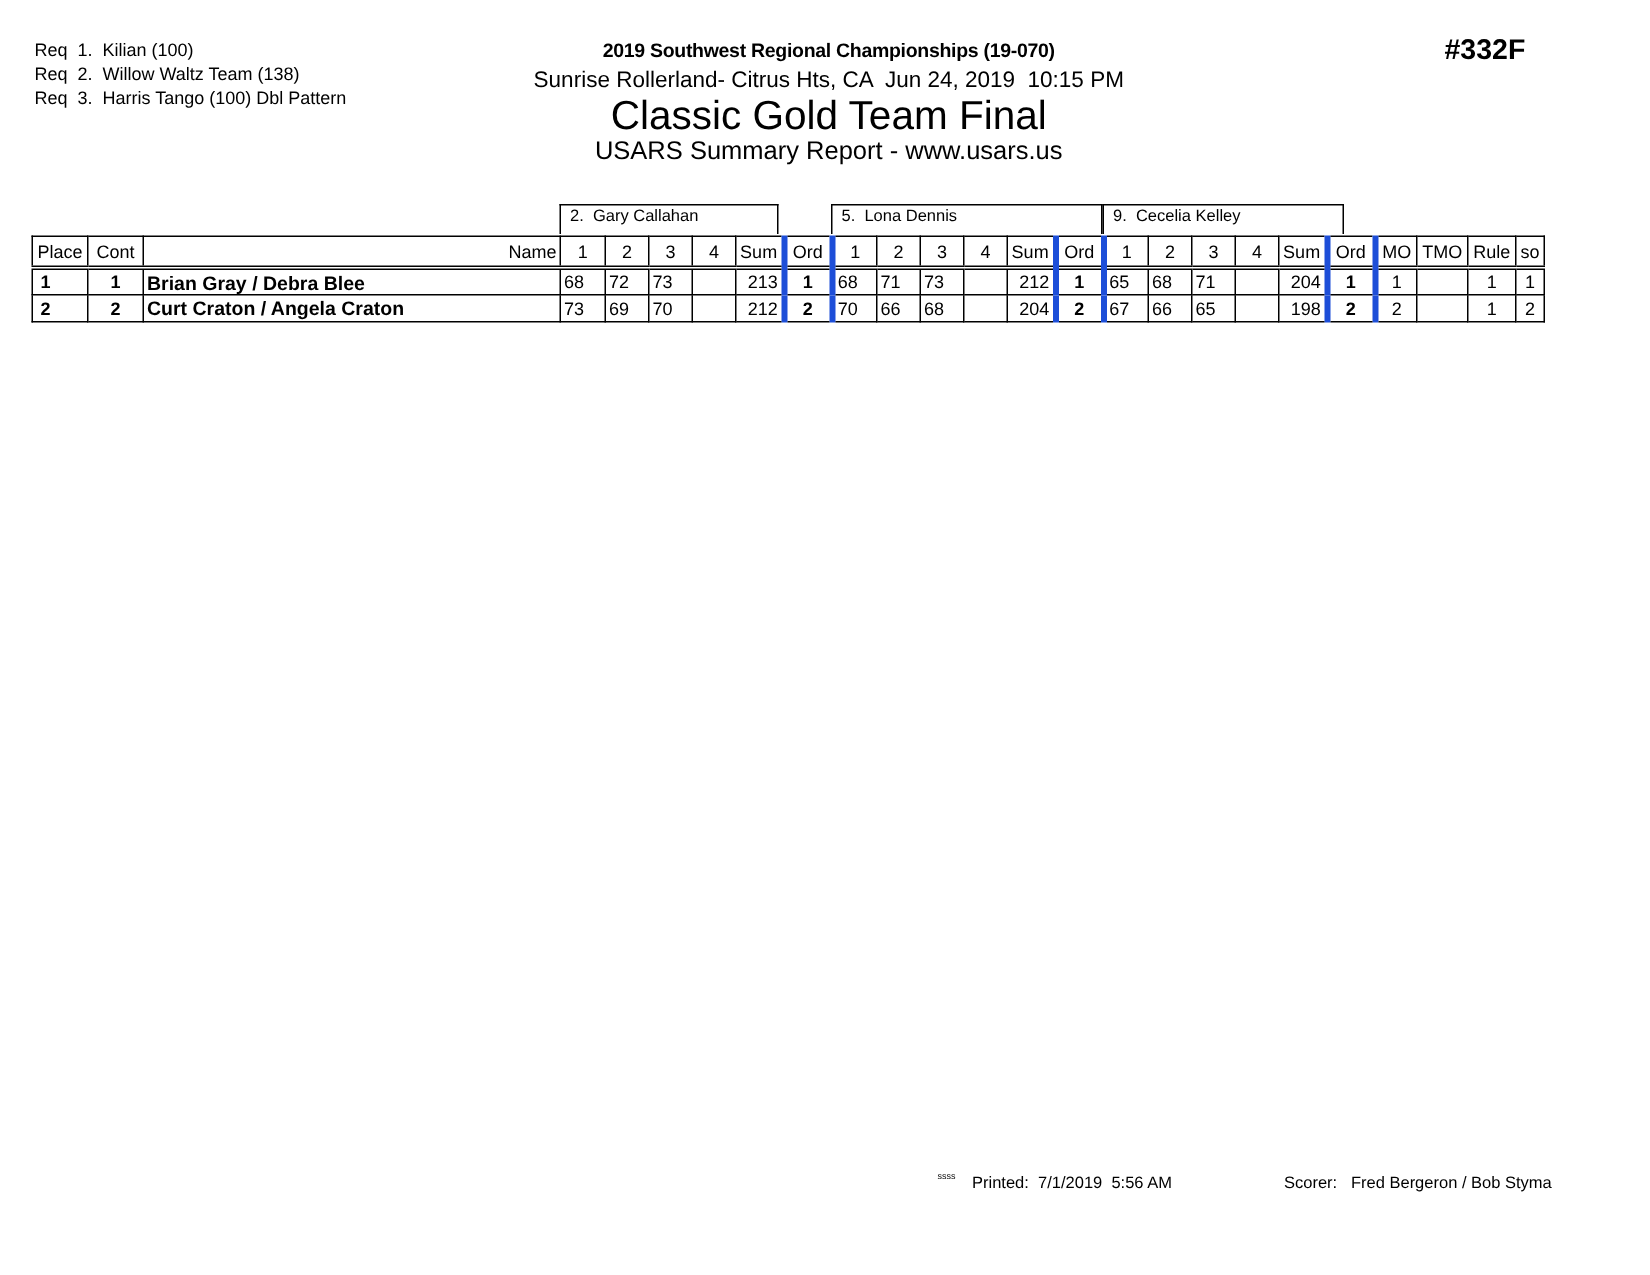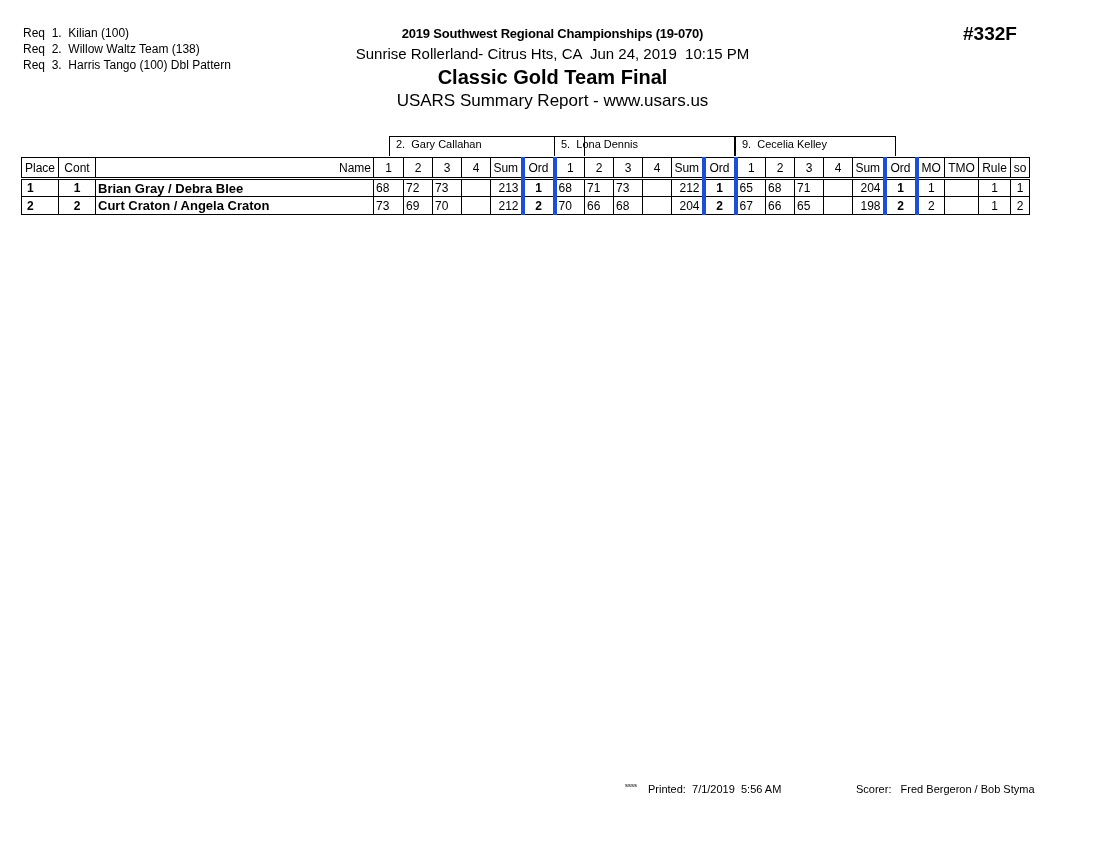--- a/index.html
+++ b/index.html
@@ -3,21 +3,21 @@
 <meta charset="utf-8">
 <style>
   html, body { margin: 0; padding: 0; background: #ffffff; }
   body { width: 1100px; height: 850px; position: relative; overflow: hidden;
          font-family: "Liberation Sans", sans-serif; color: #000; }
   .reqs { position: absolute; left: 23px; top: 25px; font-size: 12px; line-height: 16px; }
   .reqs div { white-space: pre; }
   .title-block { position: absolute; left: 300px; width: 505px; top: 22px; text-align: center; }
   .t1 { font-size: 13px; font-weight: bold; line-height: 24px; letter-spacing: -0.2px; }
   .t2 { font-size: 15px; line-height: 16px; white-space: pre; }
-  .t3 { font-size: 20px; font-weight: bold; line-height: 26px; margin-top: 2px; }
+  .t3 { font-size: 27px; font-weight: normal; line-height: 26px; margin-top: 2px; }
   .t4 { font-size: 17px; line-height: 22px; }
   .eventnum { position: absolute; left: 963px; top: 23px; font-size: 19px; font-weight: bold; }
 
   .judge-box { position: absolute; top: 136px; height: 20px; border: 1px solid #000; border-bottom: none;
                font-size: 11px; line-height: 14px; padding-left: 6px; box-sizing: border-box; white-space: pre; }
 
   table.grid { position: absolute; left: 21px; top: 157px; border-collapse: collapse; font-size: 12px; }
   table.grid td { border: 1px solid #000; height: 18px; padding: 0 2px; box-sizing: border-box; white-space: nowrap; }
   table.grid tr.hdr td { border-bottom: 3px double #000; text-align: center; height: 21px; }
   table.grid tr.hdr td.left { text-align: right; }
@@ -42,21 +42,21 @@
 </div>
 
 <div class="title-block">
   <div class="t1">2019 Southwest Regional Championships (19-070)</div>
   <div class="t2">Sunrise Rollerland- Citrus Hts, CA  Jun 24, 2019  10:15 PM</div>
   <div class="t3">Classic Gold Team Final</div>
   <div class="t4">USARS Summary Report - www.usars.us</div>
 </div>
 <div class="eventnum">#332F</div>
 
-<div class="judge-box" style="left:389px; width:196px;">2.  Gary Callahan</div>
+<div class="judge-box" style="left:373px; width:146px;">2.  Gary Callahan</div>
 <div class="judge-box" style="left:554px; width:181px;">5.  Lona Dennis</div>
 <div class="judge-box" style="left:735px; width:161px;">9.  Cecelia Kelley</div>
 
 <table class="grid">
   <colgroup>
     <col style="width:37px">
       <col style="width:37px">
       <col style="width:278px">
     <col style="width:30px">
       <col style="width:29px">

